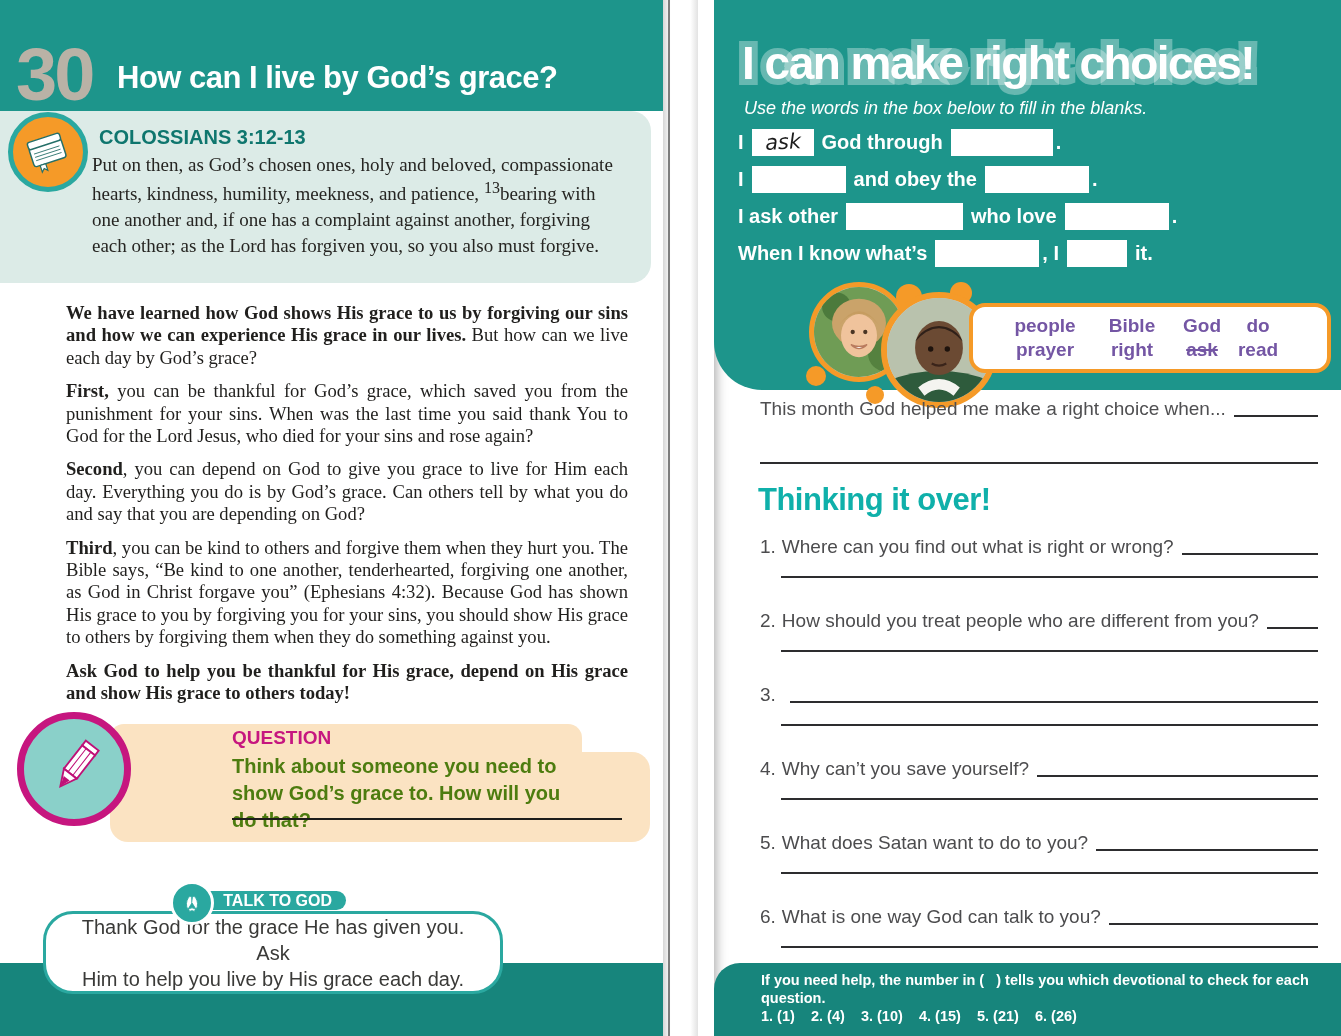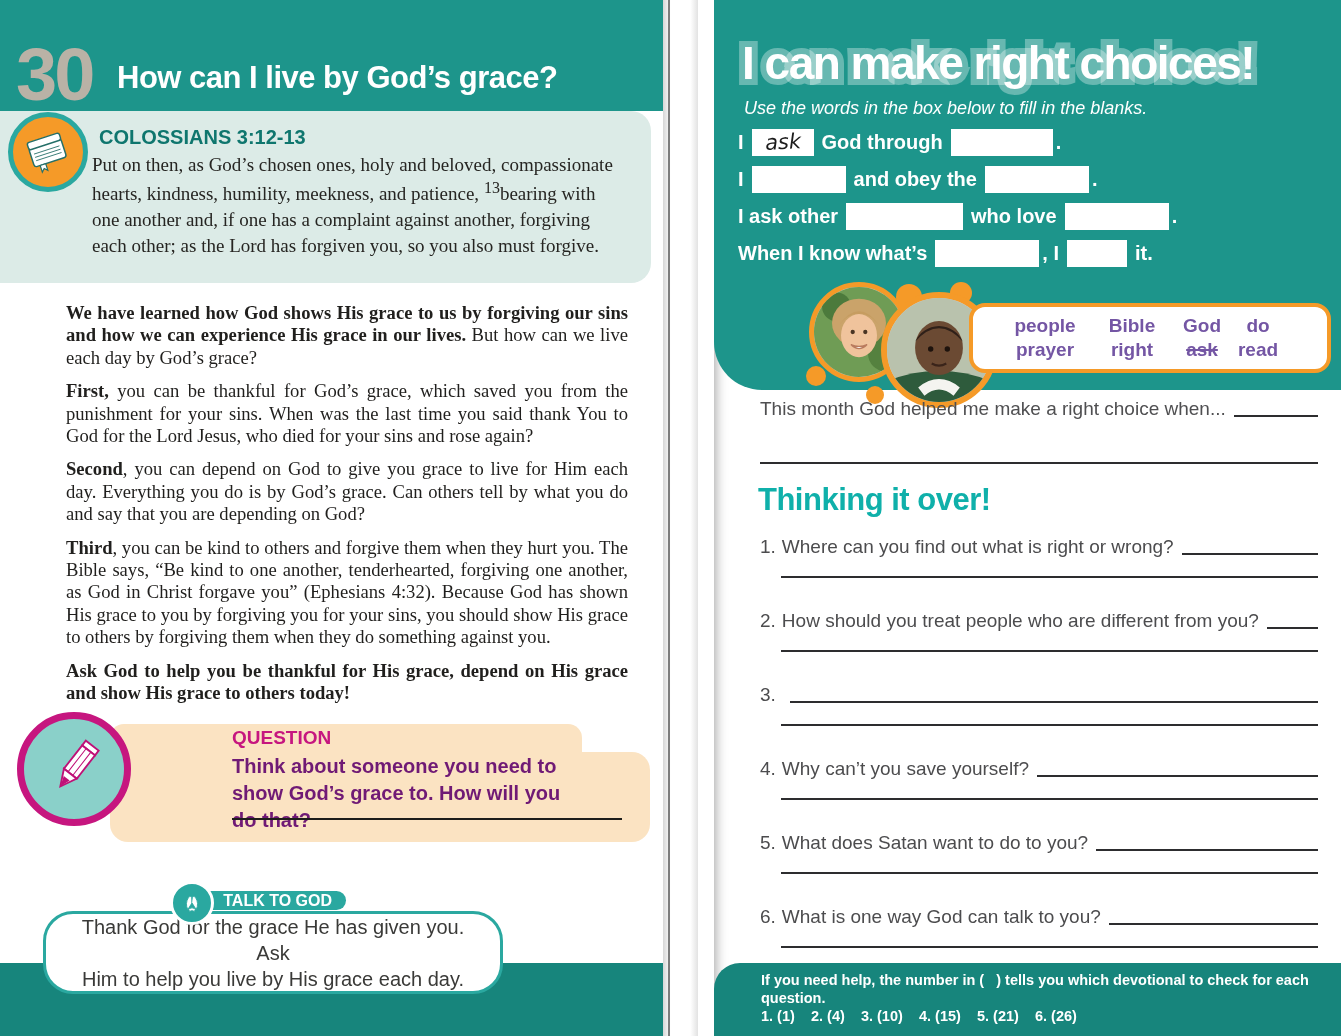--- a/index.html
+++ b/index.html
@@ -26,21 +26,21 @@
            font-size:18.6px;line-height:22.4px;color:#201f1d;text-align:justify;}
   .lp-body p{margin:0 0 11px 0;}
   
   .q-tab{position:absolute;left:110px;top:724px;width:472px;height:30px;background:#fbe3c2;
          border-radius:14px 14px 0 0;}
   .q-main{position:absolute;left:110px;top:752px;width:540px;height:90px;background:#fbe3c2;
           border-radius:0 18px 18px 18px;}
   .pencil-badge{left:17px;top:712px;width:114px;height:114px;background:#8ad0c9;border:7px solid #c6167f;}
   .q-label{position:absolute;left:232px;top:727px;font-size:19px;font-weight:bold;color:#c6167f;}
   .q-text{position:absolute;left:232px;top:753px;width:356px;font-size:20px;font-weight:bold;
-          line-height:27px;color:#701a75;}
+          line-height:27px;color:#4d7c0f;}
   .q-line{position:absolute;left:232px;top:818px;width:390px;border-top:2px solid #1d1d1b;}
   
   .t-box{position:absolute;left:43px;top:911px;width:454px;height:77px;background:#fff;
          border:3px solid #2aa8a0;border-radius:30px;display:flex;flex-direction:column;
          justify-content:center;align-items:center;}
   .t-text{font-size:20px;color:#3a3a38;text-align:center;line-height:26px;width:420px;}
   .t-pill{position:absolute;left:196px;top:891px;width:150px;height:19px;background:#2aa8a0;
           border-radius:6px 14px 14px 6px;color:#fff;font-weight:bold;font-size:16px;
           display:flex;align-items:center;justify-content:flex-end;padding-right:14px;box-sizing:border-box;}
   .hands-badge{left:170px;top:881px;width:44px;height:44px;background:#2aa8a0;border:3px solid #ffffff;}

